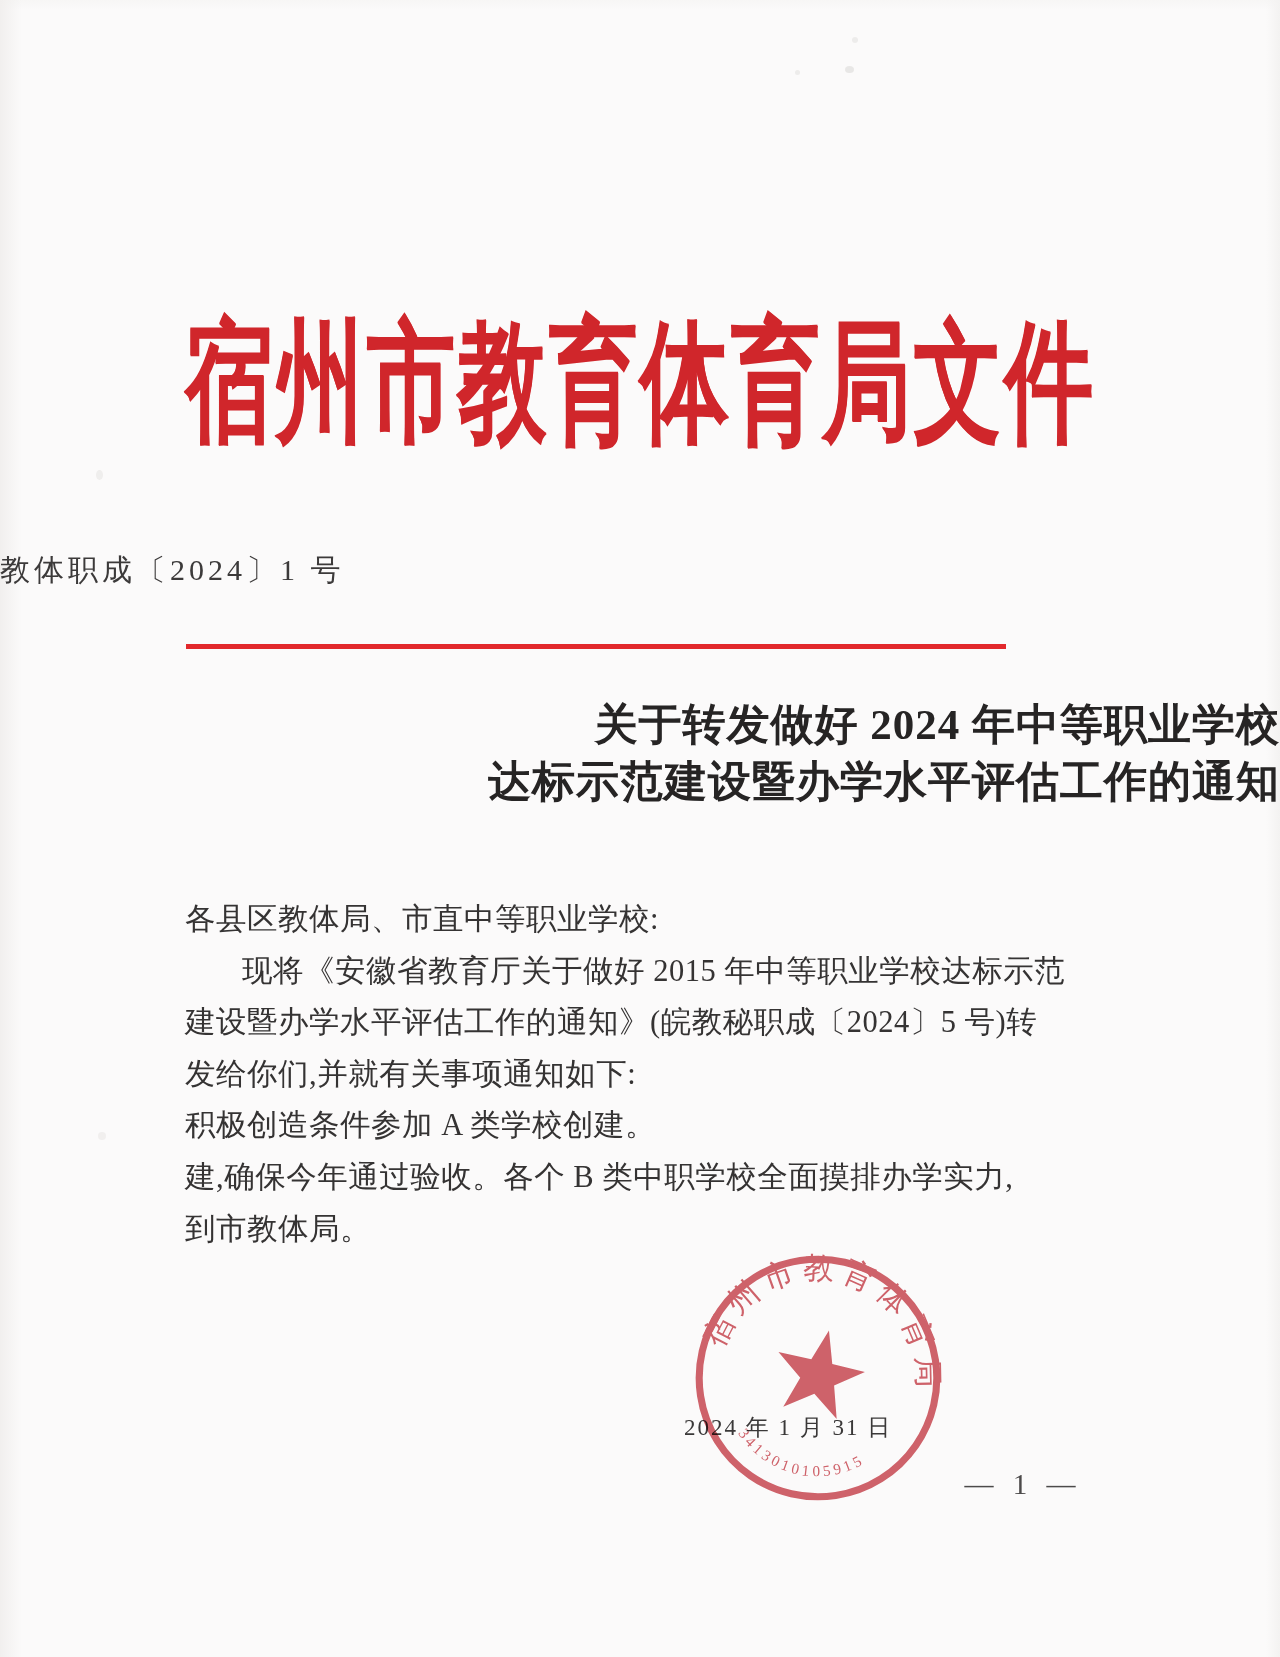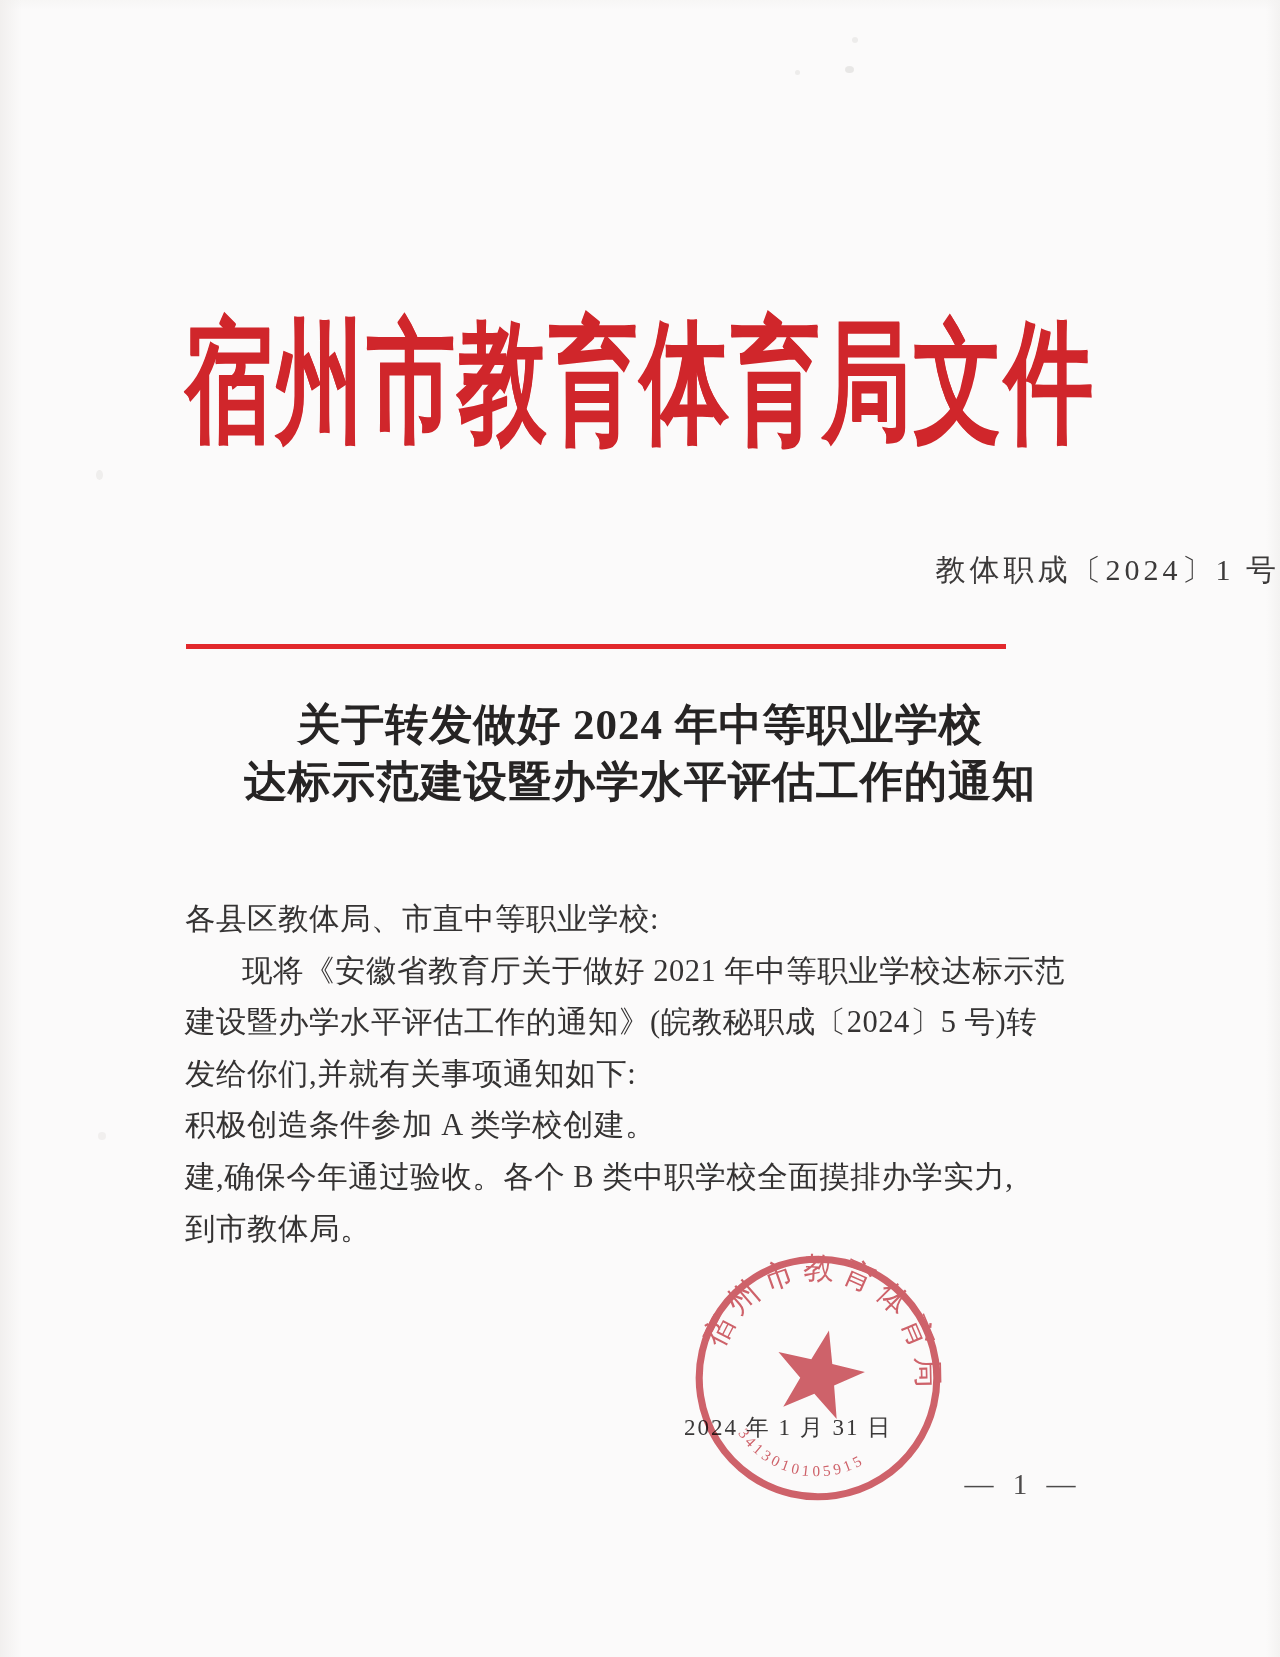--- a/index.html
+++ b/index.html
@@ -44,36 +44,36 @@
     letter-spacing: 4px;
     transform: scale(0.67, 1.0);
     transform-origin: center center;
     line-height: 1;
     text-shadow: 0.5px 0.5px 0 #d0262b;
   }
   .doc-number {
     position: absolute;
     left: 0; top: 550px;
     width: 100%;
-    text-align: right;
+    text-align: left;
     font-size: 30px;
     color: #3c3a3a;
     letter-spacing: 4px;
   }
   .red-rule {
     position: absolute;
     left: 186px; top: 644px;
     width: 820px; height: 5px;
     background: #e2282c;
   }
   .doc-title {
     position: absolute;
     left: 0; top: 696px;
     width: 100%;
-    text-align: center;
+    text-align: right;
     font-size: 43px;
     font-weight: bold;
     color: #262424;
     line-height: 57px;
     letter-spacing: 1px;
   }
   .body-block {
     position: absolute;
     left: 185px; top: 894px;
     width: 860px;
@@ -135,21 +135,21 @@
 
   <div class="red-rule"></div>
 
   <div class="doc-title">
     <div>关于转发做好 2024 年中等职业学校</div>
     <div>达标示范建设暨办学水平评估工作的通知</div>
   </div>
 
   <div class="body-block">
       <div class="body-line">各县区教体局、市直中等职业学校:</div>
-      <div class="body-line indent">现将《安徽省教育厅关于做好 2021 年中等职业学校达标示范</div>
+      <div class="body-line indent">现将《安徽省教育厅关于做好 2015 年中等职业学校达标示范</div>
       <div class="body-line">建设暨办学水平评估工作的通知》(皖教秘职成〔2024〕5 号)转</div>
       <div class="body-line">发给你们,并就有关事项通知如下:</div>
       <div class="body-line">积极创造条件参加 A 类学校创建。</div>
       <div class="body-line">建,确保今年通过验收。各个 B 类中职学校全面摸排办学实力,</div>
       <div class="body-line">到市教体局。</div>
     </div>
 
   <div class="sign-date">2024 年 1 月 31 日</div>
 
   <svg class="stamp" viewBox="0 0 260 260" xmlns="http://www.w3.org/2000/svg">

